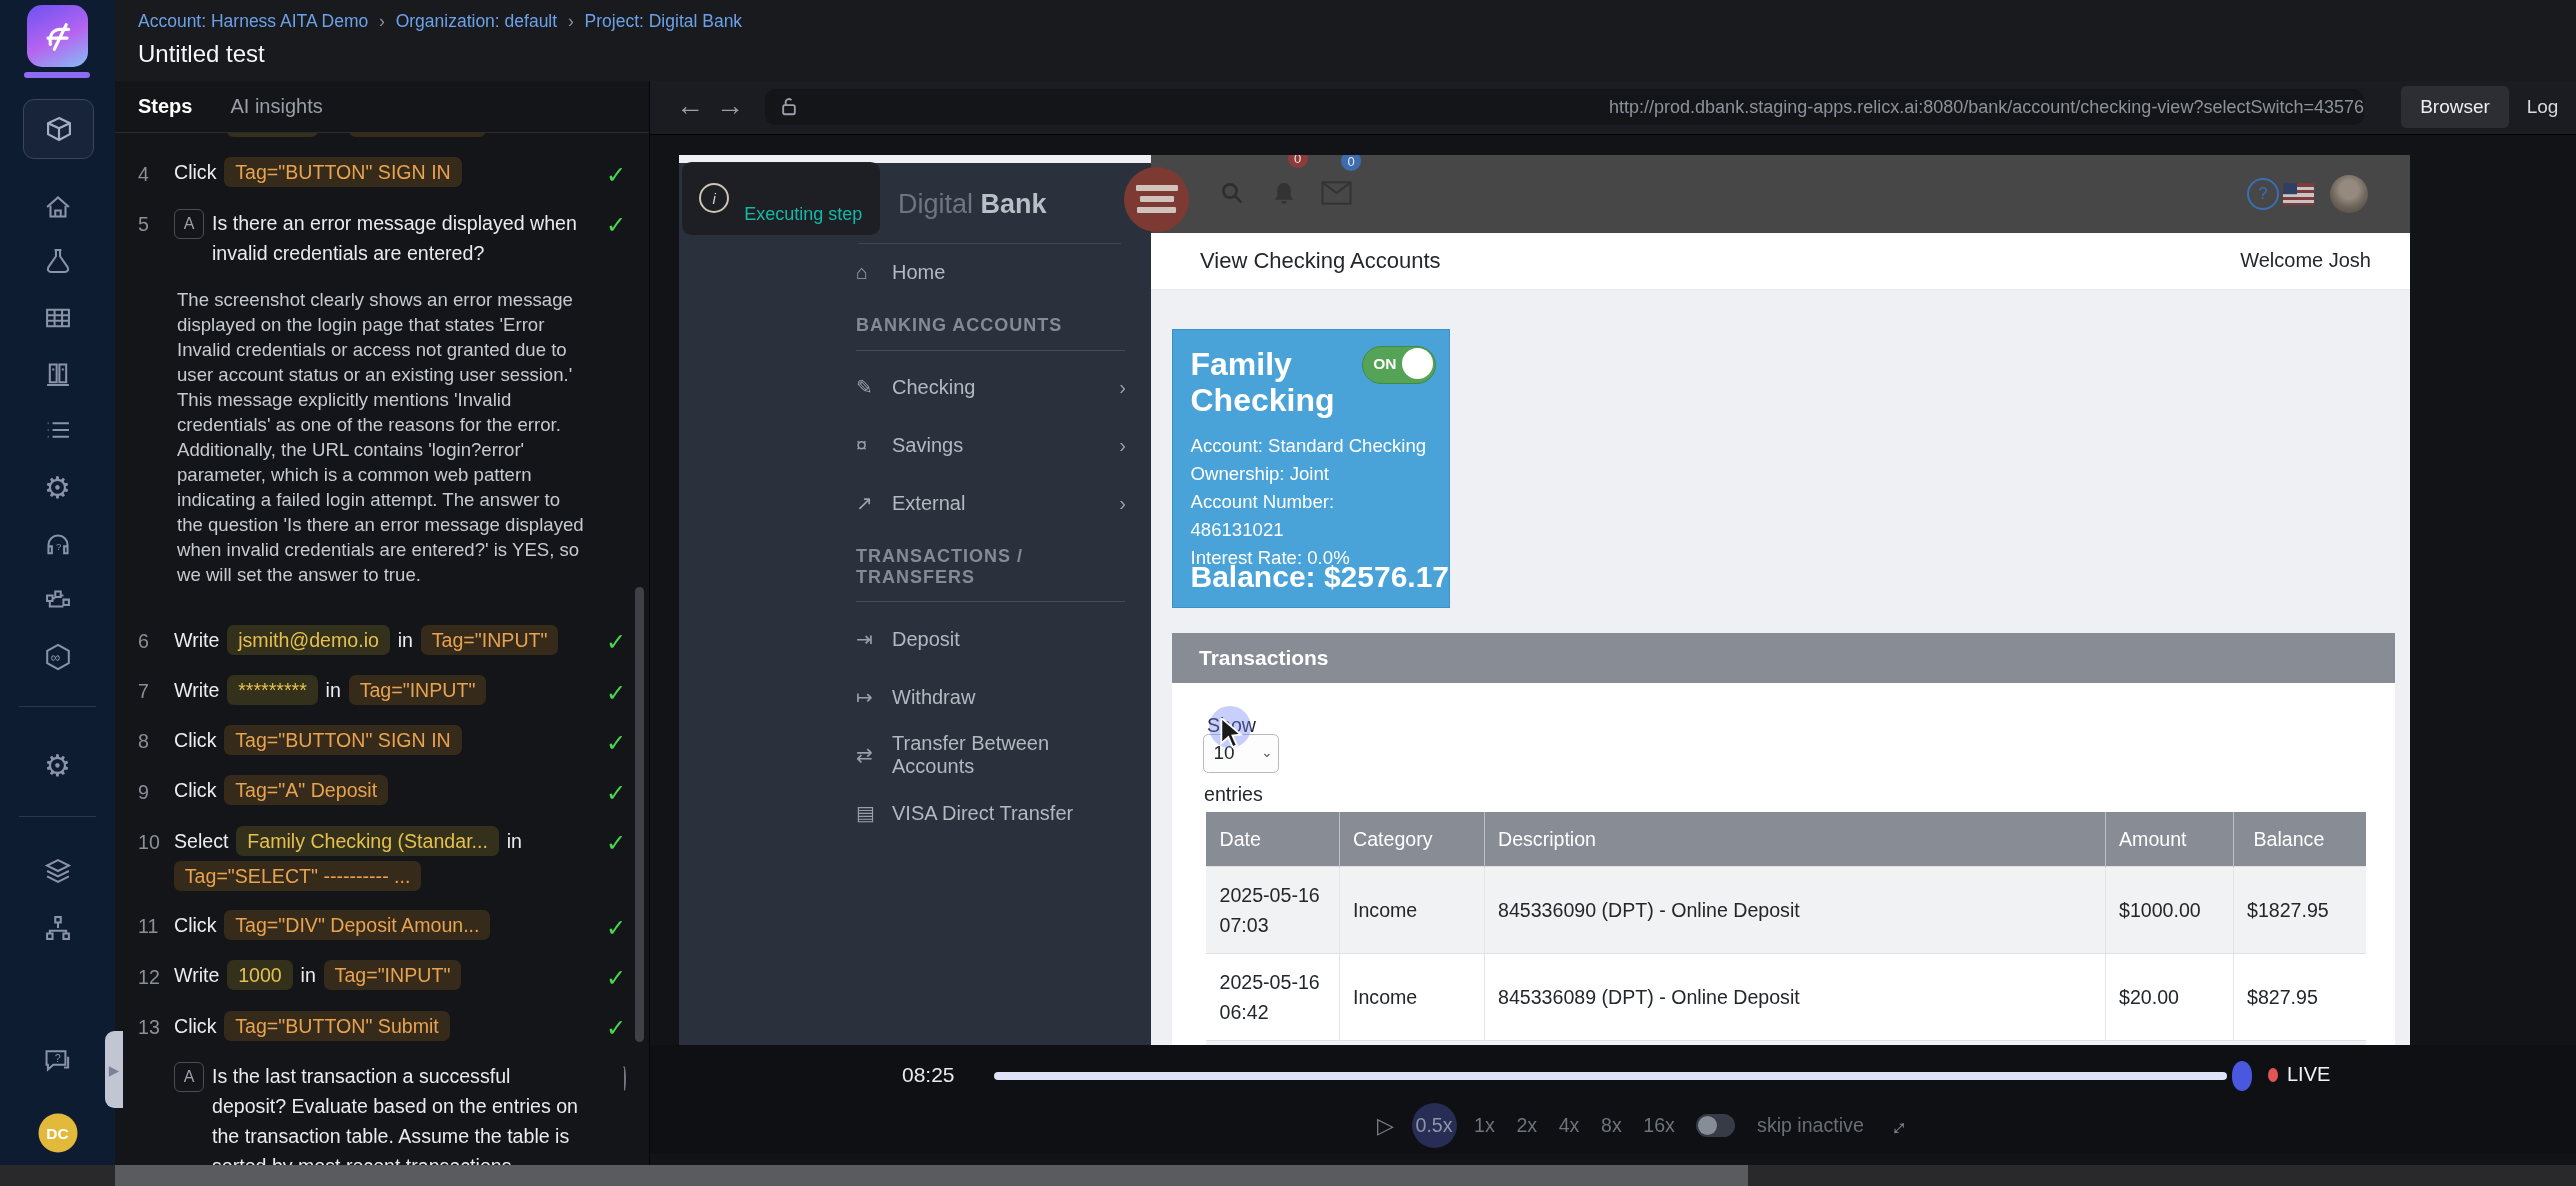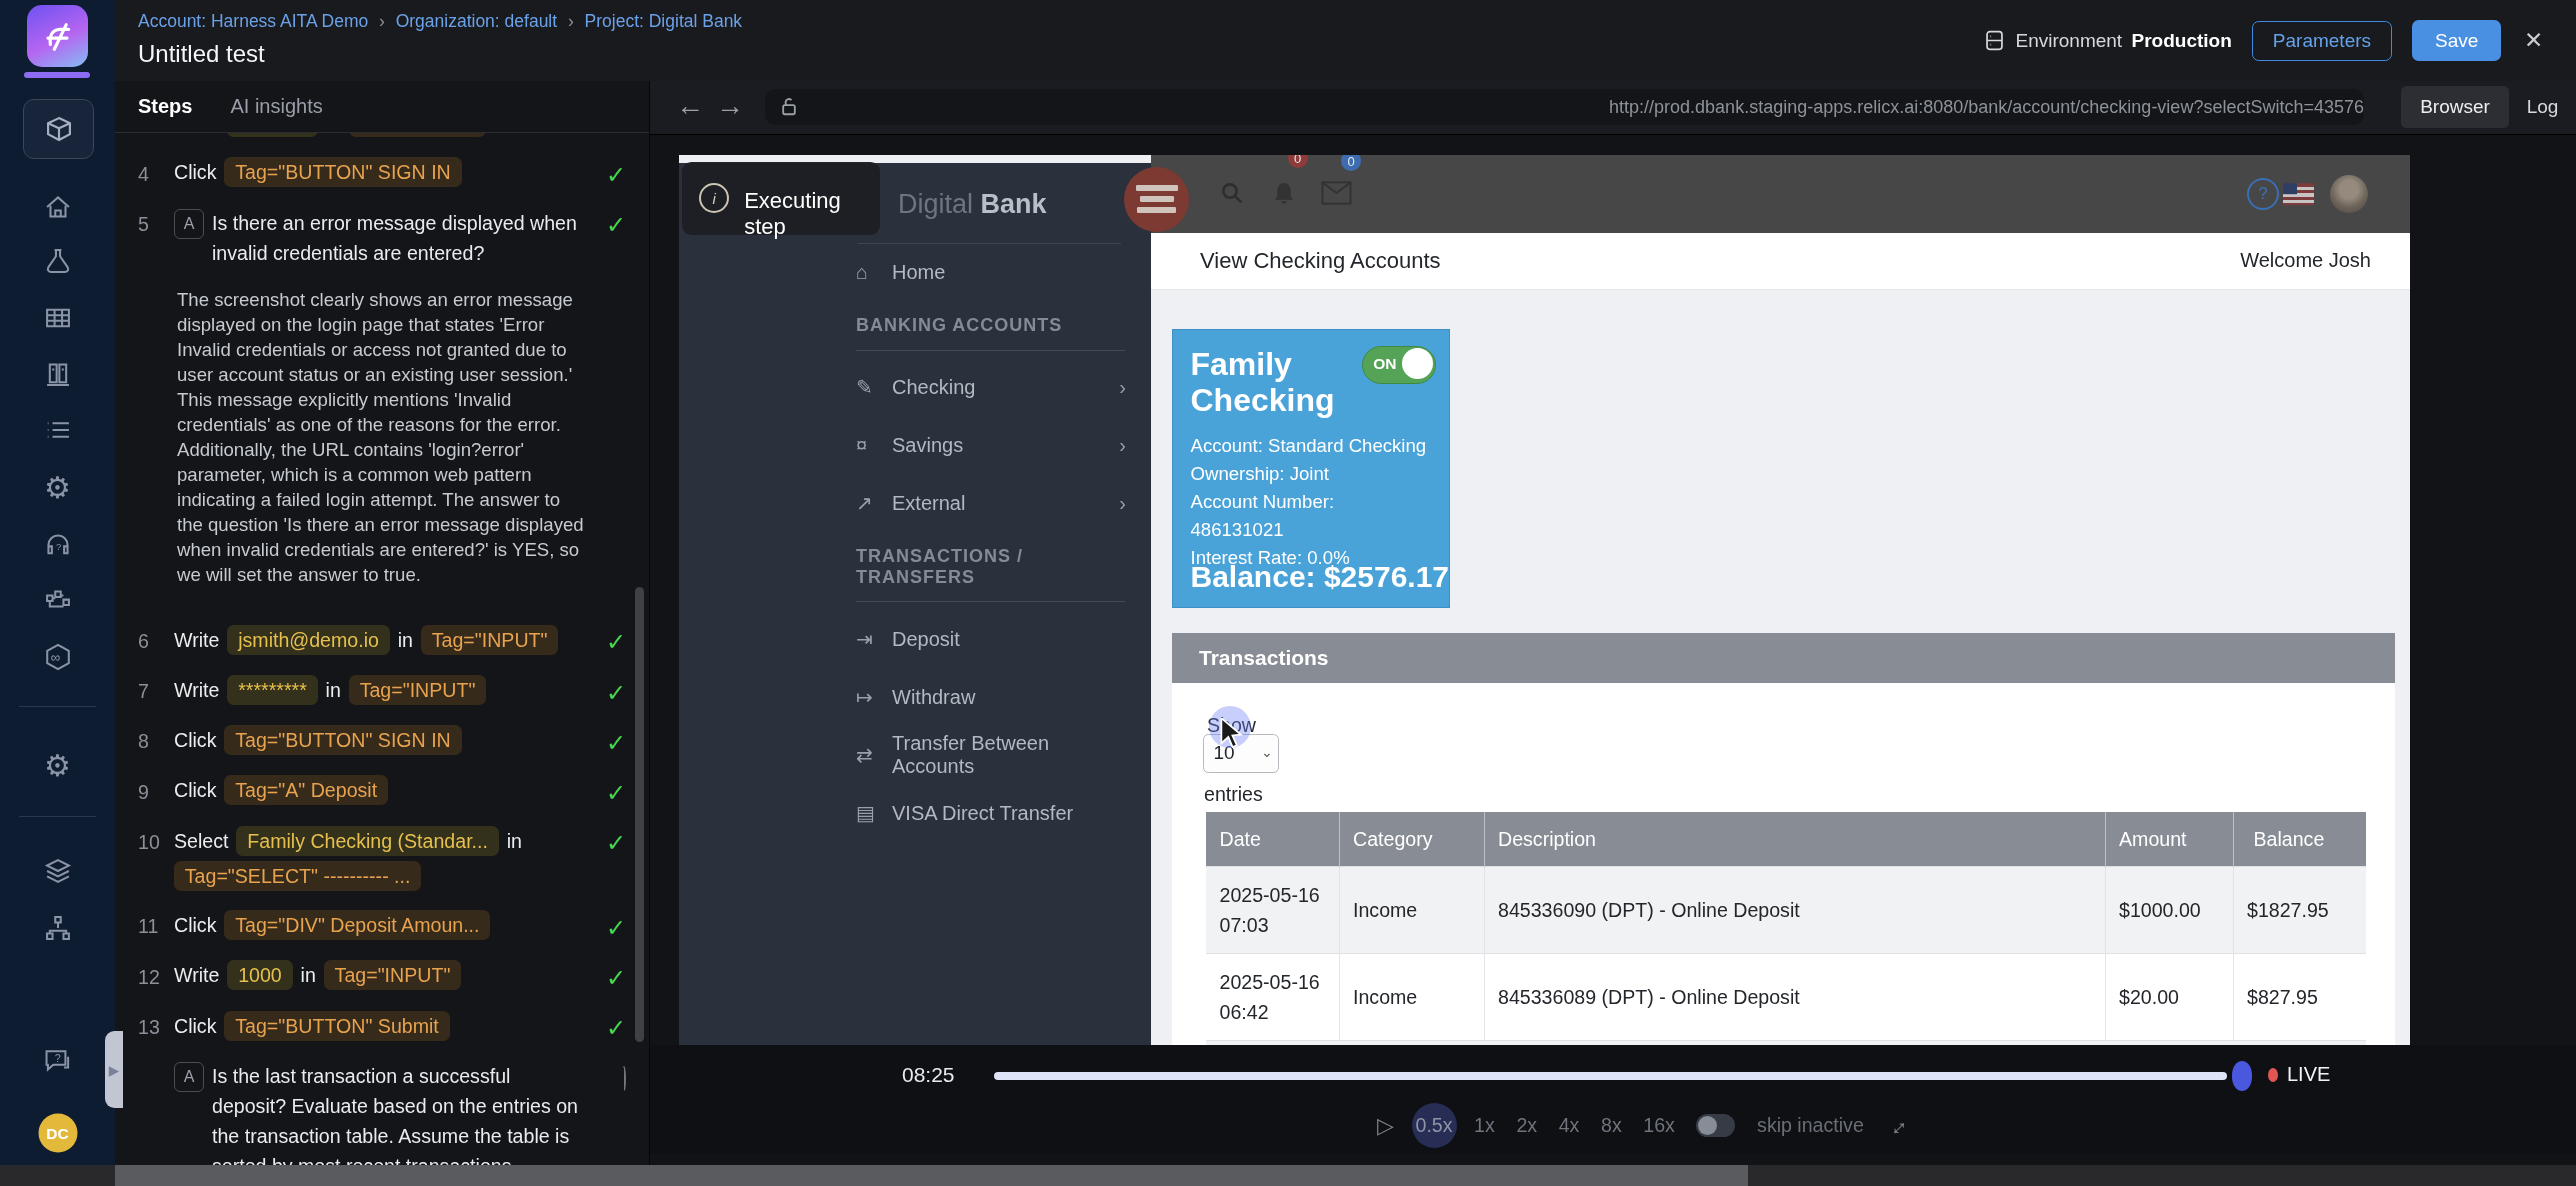--- a/index.html
+++ b/index.html
@@ -129,21 +129,21 @@
   .tx-table td{height:86px;padding:0 0 0 13.5px;vertical-align:middle;border-right:0.7px solid #e2e4e7;border-top:0.7px solid #dfe1e4;line-height:30px;}
   .tx-table td:last-child{border-right:none;}
   .tx-table tr.odd td{background:#f1f2f3;}
   .tx-table tr.sliver td{height:27px;background:#f1f2f3;}
 
   
   .toast{position:absolute;left:2.7px;top:6.7px;width:198px;height:73px;background:rgba(30,31,35,.97);border-radius:9.4px;
          display:flex;align-items:center;gap:15px;padding-left:17.5px;box-sizing:border-box;z-index:6;}
   .toast-ic{width:26px;height:26px;border:2px solid #ccc5b2;border-radius:50%;color:#d8d2c0;font-size:15px;
             display:flex;align-items:center;justify-content:center;flex:none;font-style:italic;}
-  .toast-text{font-size:22px;color:#ffffff;margin-top:32px;}
+  .toast-text{font-size:18px;color:#14b8a6;margin-top:32px;}
   .cursor-halo{position:absolute;left:530px;top:551px;width:42px;height:42px;border-radius:50%;background:rgba(110,130,250,.38);z-index:7;}
   .cursor{position:absolute;left:540px;top:563px;z-index:8;}
 
   
   .playback{position:absolute;left:649px;top:1045px;width:1927px;height:109px;background:#0f1013;z-index:3;}
   .pb-time{position:absolute;left:252px;top:17.5px;font-size:21px;color:#e8eaee;}
   .pb-track{position:absolute;left:344px;top:27px;width:1233px;height:8px;border-radius:4px;}
   .pb-knob{position:absolute;left:1582px;top:16px;width:20px;height:30px;border-radius:10.8px/15px;}
   .pb-dot{position:absolute;left:1618px;top:23px;width:10px;height:14px;border-radius:50%;}
   .pb-live{position:absolute;left:1637px;top:17.5px;font-size:20px;color:#f2f3f6;}
@@ -247,33 +247,20 @@
 
   <header class="topbar">
     <nav class="breadcrumb" id="breadcrumb">
         <span class="crumb">Account: Harness AITA Demo</span>
         <span class="crumb-sep">›</span>
         <span class="crumb">Organization: default</span>
         <span class="crumb-sep">›</span>
         <span class="crumb">Project: Digital Bank</span>
       </nav>
     <div class="test-title">Untitled test</div>
-    <div class="topbar-right">
-      <div class="env-group">
-        <svg width="23" height="23" viewBox="0 0 34 34" stroke="#d6d9de" stroke-width="2.5" fill="none">
-            <rect x="6" y="4" width="22" height="26" rx="4"></rect>
-            <path d="M6 17h22 M11 23h1 M11 11h1"></path>
-          </svg>
-        <span class="env-label">Environment</span>
-        <span class="env-value">Production</span>
-      </div>
-      <button class="btn-outline">Parameters</button>
-      <button class="btn-solid">Save</button>
-      <span class="close-x">✕</span>
-    </div>
   </header>
 
   <section class="steps-panel">
     <div class="steps-tabs">
       <span class="tab active">Steps</span>
       <span class="tab">AI insights</span>
     </div>
     <div class="steps-list" id="steps-list">
         <div class="step-row">
           <span class="step-num">3</span>

